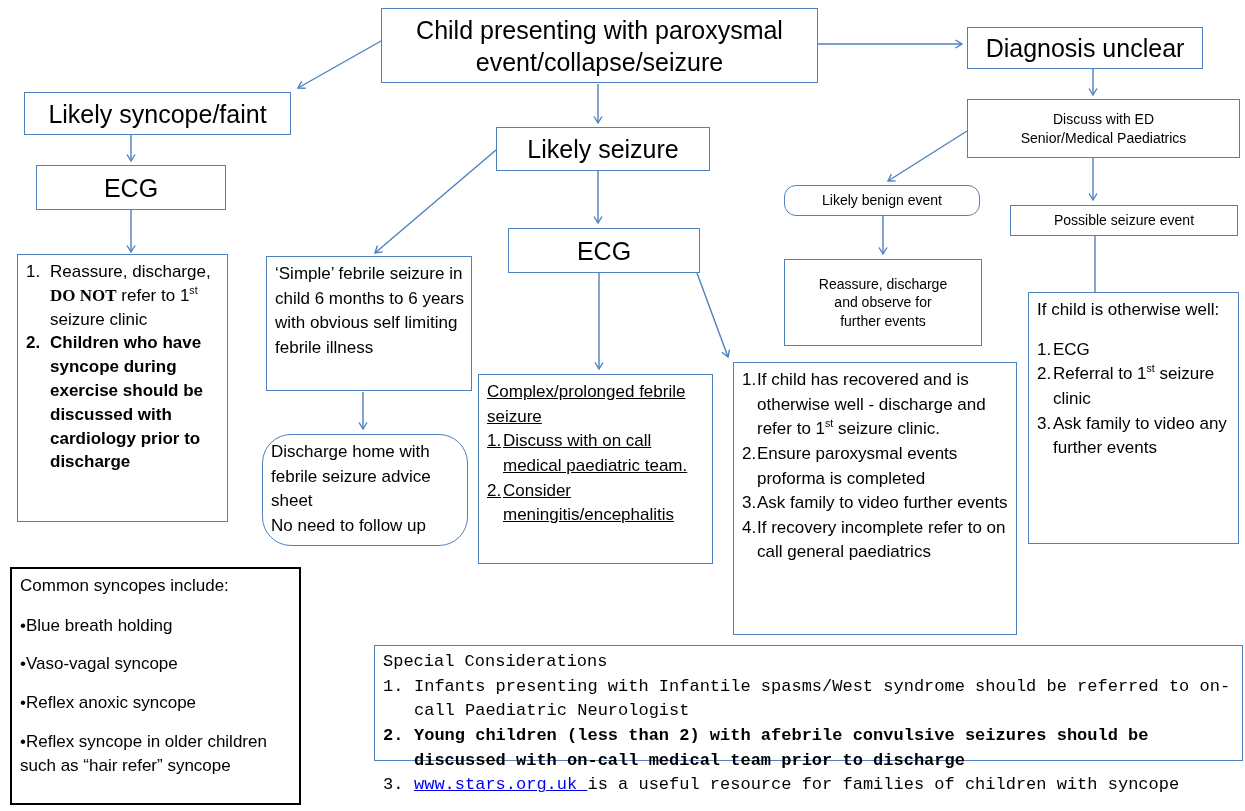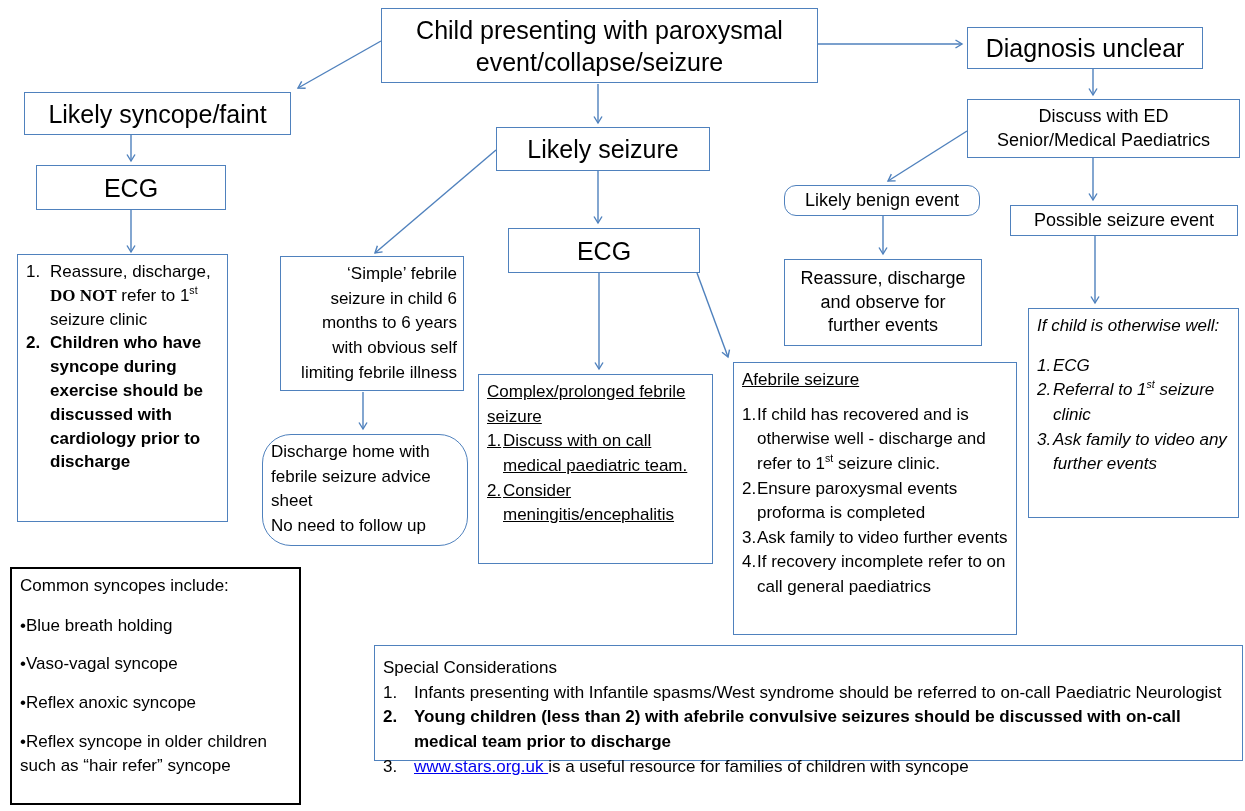--- a/index.html
+++ b/index.html
@@ -3,21 +3,21 @@
 <meta charset="utf-8">
 <style>
   html,body{margin:0;padding:0;background:#fff;}
   body{font-family:"Liberation Sans",sans-serif;color:#000;}
   #canvas{position:relative;width:1245px;height:811px;background:#fff;overflow:hidden;}
   #arrows{position:absolute;left:0;top:0;z-index:0;pointer-events:none;}
   .box{position:absolute;border:1.8px solid var(--border,#4f81bd);background:#fff;box-sizing:border-box;z-index:1;}
   .black{border-color:#000;border-width:2px;}
   .center{display:flex;flex-direction:column;align-items:center;justify-content:center;text-align:center;}
   .big{font-size:25px;line-height:1.28;}
-  .md{font-size:18px;line-height:1.33;}
+  .md{font-size:14px;line-height:1.33;}
   .txt{font-size:17px;line-height:1.45;padding:5px 6px 5px 8px;}
   .tight{line-height:1.4;}
   .row{display:flex;}
   .num{flex:0 0 24px;}
   .gut15 .num{flex-basis:15px;}
   .gut16 .num{flex-basis:16px;}
   .gut31 .num{flex-basis:31px;}
   .bod{flex:1 1 auto;}
   sup{font-size:62%;line-height:0;vertical-align:super;}
   .hd-gap{margin-bottom:15px;}
@@ -75,21 +75,21 @@
       <div class="row" style="font-weight: 700;">
         <span class="num">2.</span>
         <div class="bod"><span>Children who have syncope during exercise should be discussed with cardiology prior to discharge</span></div>
       </div>
     </div>
 
   <div class="box center big" style="left:496px;top:127px;width:214px;height:44px;">Likely seizure</div>
 
   <div class="box center big" style="left:508px;top:228px;width:192px;height:45px;">ECG</div>
 
-  <div class="box txt" style="left:280px;top:256px;width:184px;height:135px;text-align:right;">‘Simple’ febrile seizure in child 6 months to 6 years with obvious self limiting febrile illness</div>
+  <div class="box txt" style="left:266px;top:256px;width:206px;height:135px;">‘Simple’ febrile seizure in child 6 months to 6 years with obvious self limiting febrile illness</div>
 
   <div class="box txt" style="left:262px;top:434px;width:206px;height:112px;border-radius:29px;">
       <div class="ln">Discharge home with febrile seizure advice sheet</div>
       <div class="ln">No need to follow up</div>
     </div>
 
   <div class="box txt" style="left:478px;top:374px;width:235px;height:190px;text-decoration:underline;">
     <div>Complex/prolonged febrile seizure</div>
     <div class="gut16">
         <div class="row">
@@ -97,23 +97,20 @@
           <div class="bod"><span>Discuss with on call medical paediatric team.</span></div>
         </div>
         <div class="row">
           <span class="num">2.</span>
           <div class="bod"><span>Consider meningitis/encephalitis</span></div>
         </div>
       </div>
   </div>
 
   <div class="box txt" style="left:733px;top:362px;width:284px;height:273px;">
-    <div class="hd-gap-sm">
-        <div class="ln"><span style="text-decoration: underline;">Afebrile seizure</span></div>
-      </div>
     <div class="gut15">
         <div class="row">
           <span class="num">1.</span>
           <div class="bod"><span>If child has recovered and is otherwise well - discharge and refer to 1</span><sup>st</sup><span> seizure clinic.</span></div>
         </div>
         <div class="row">
           <span class="num">2.</span>
           <div class="bod"><span>Ensure paroxysmal events proforma is completed</span></div>
         </div>
         <div class="row">
@@ -135,21 +132,21 @@
   <div class="box center md" style="left:784px;top:185px;width:196px;height:31px;border-radius:12px;">Likely benign event</div>
 
   <div class="box center md" style="left:784px;top:259px;width:198px;height:87px;">
       <div class="ln">Reassure, discharge</div>
       <div class="ln">and observe for</div>
       <div class="ln">further events</div>
     </div>
 
   <div class="box center md" style="left:1010px;top:205px;width:228px;height:31px;">Possible seizure event</div>
 
-  <div class="box txt" style="left:1028px;top:308px;width:211px;height:210px;font-style:italic;">
+  <div class="box txt" style="left:1028px;top:292px;width:211px;height:252px;">
     <div class="hd-gap">If child is otherwise well:</div>
     <div class="gut16">
         <div class="row">
           <span class="num">1.</span>
           <div class="bod"><span>ECG</span></div>
         </div>
         <div class="row">
           <span class="num">2.</span>
           <div class="bod"><span>Referral to 1</span><sup>st</sup><span> seizure clinic</span></div>
         </div>
@@ -163,21 +160,21 @@
   <div class="box black txt" style="left:10px;top:567px;width:291px;height:238px;">
     <div class="hd-gap">Common syncopes include:</div>
     <div class="gap-lines">
         <div class="ln">•Blue breath holding</div>
         <div class="ln">•Vaso-vagal syncope</div>
         <div class="ln">•Reflex anoxic syncope</div>
         <div class="ln">•Reflex syncope in older children such as “hair refer” syncope</div>
       </div>
   </div>
 
-  <div class="box txt" style="left:374px;top:645px;width:869px;height:116px;padding-top:10px;">
+  <div class="box txt" style="left:374px;top:645px;width:869px;height:116px;padding-top:4px;font-family:Liberation Mono, monospace;">
     <div>Special Considerations</div>
     <div class="gut31">
         <div class="row">
           <span class="num">1.</span>
           <div class="bod"><span>Infants presenting with Infantile spasms/West syndrome should be referred to on-call Paediatric Neurologist</span></div>
         </div>
         <div class="row" style="font-weight: 700;">
           <span class="num">2.</span>
           <div class="bod"><span>Young children (less than 2) with afebrile convulsive seizures should be discussed with on-call medical team prior to discharge</span></div>
         </div>

